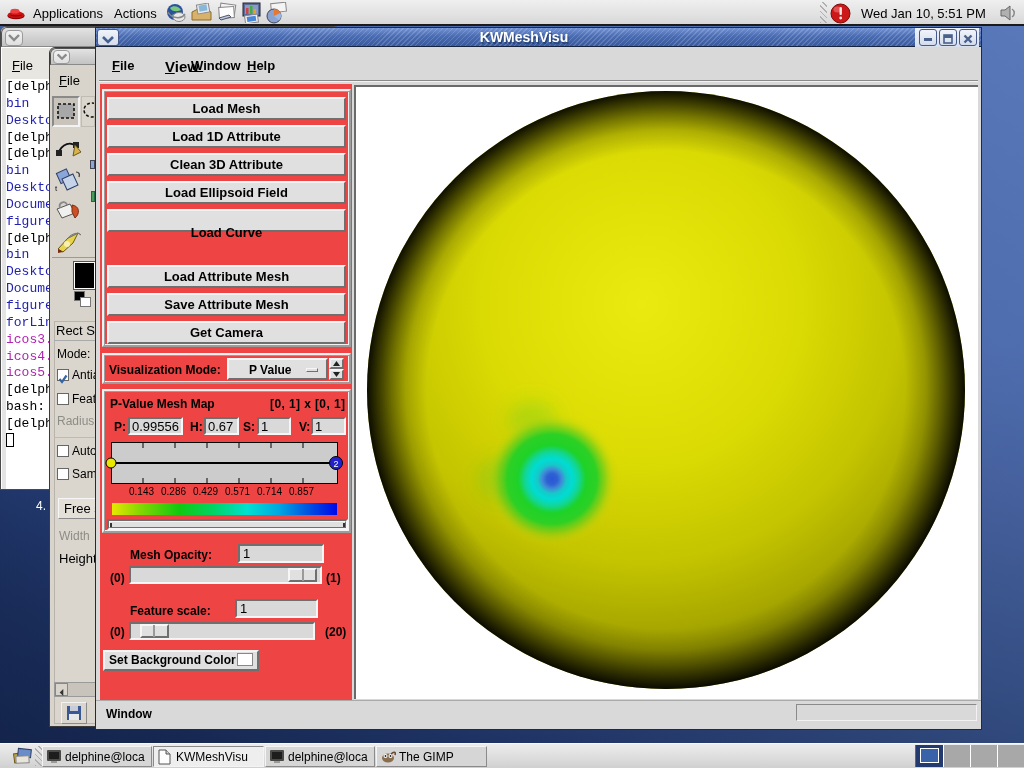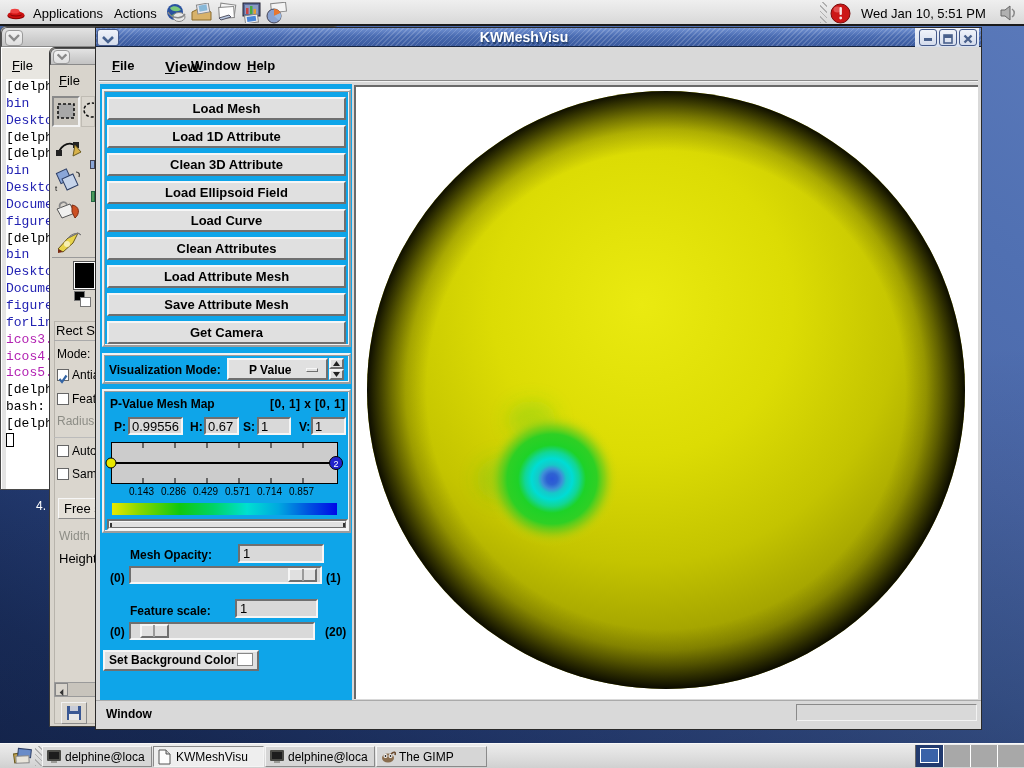--- a/index.html
+++ b/index.html
@@ -177,29 +177,28 @@
         </svg>
     </div>
   </div>
 
   <div class="abs" style="left:16px;top:30px;font-size:13px;font-weight:bold;"><u>F</u>ile</div>
   <div class="abs" style="left:69px;top:30px;font-size:15px;font-weight:bold;"><u>V</u>iew</div>
   <div class="abs" style="left:95px;top:30px;font-size:13px;font-weight:bold;"><u>W</u>indow</div>
   <div class="abs" style="left:151px;top:30px;font-size:13px;font-weight:bold;"><u>H</u>elp</div>
   <div class="abs" style="left:3px;top:52px;right:3px;height:2px;border-top:1px solid #8a8a8a;border-bottom:1px solid #f2f2f2;"></div>
 
-  <div class="abs" id="panel" style="left:4px;top:56px;width:252px;bottom:29px;background:#0ea5e9;">
+  <div class="abs" id="panel" style="left:4px;top:56px;width:252px;bottom:29px;background:#ef4444;">
 
     <div class="abs tkframe" style="left:2px;top:5px;width:249px;height:258px;"></div>
     <div class="tkbtn" style="left:7px;top:13px;width:239px;height:23px;padding-top:2px;">Load Mesh</div>
     <div class="tkbtn" style="left:7px;top:41px;width:239px;height:23px;padding-top:2px;">Load 1D Attribute</div>
     <div class="tkbtn" style="left:7px;top:69px;width:239px;height:23px;padding-top:2px;">Clean 3D Attribute</div>
     <div class="tkbtn" style="left:7px;top:97px;width:239px;height:23px;padding-top:2px;">Load Ellipsoid Field</div>
-    <div class="tkbtn" style="left:7px;top:125px;width:239px;height:23px;padding-top:2px;">Load Curve</div>
-    <div class="tkbtn" style="left:7px;top:153px;width:239px;height:23px;padding-top:2px;">Clean Attributes</div>
+    <div class="tkbtn" style="left:7px;top:125px;width:239px;height:23px;padding-top:14px;">Load Curve</div>
     <div class="tkbtn" style="left:7px;top:181px;width:239px;height:23px;padding-top:2px;">Load Attribute Mesh</div>
     <div class="tkbtn" style="left:7px;top:209px;width:239px;height:23px;padding-top:2px;">Save Attribute Mesh</div>
     <div class="tkbtn" style="left:7px;top:237px;width:239px;height:23px;padding-top:2px;">Get Camera</div>
 
     <div class="abs tkframe" style="left:2px;top:269px;width:249px;height:31px;"></div>
     <div class="blab" style="left:9px;top:279px;">Visualization Mode:</div>
     <div class="abs tkraised" style="left:127px;top:274px;width:101px;height:22px;">
       <div class="blab" style="left:20px;top:3px;">P Value</div>
       <div class="abs" style="right:8px;top:8px;width:12px;height:4px;background:#e0e0e0;border:1px solid;border-color:#f6f6f6 #6f6f6f #6f6f6f #f6f6f6;"></div>
     </div>

